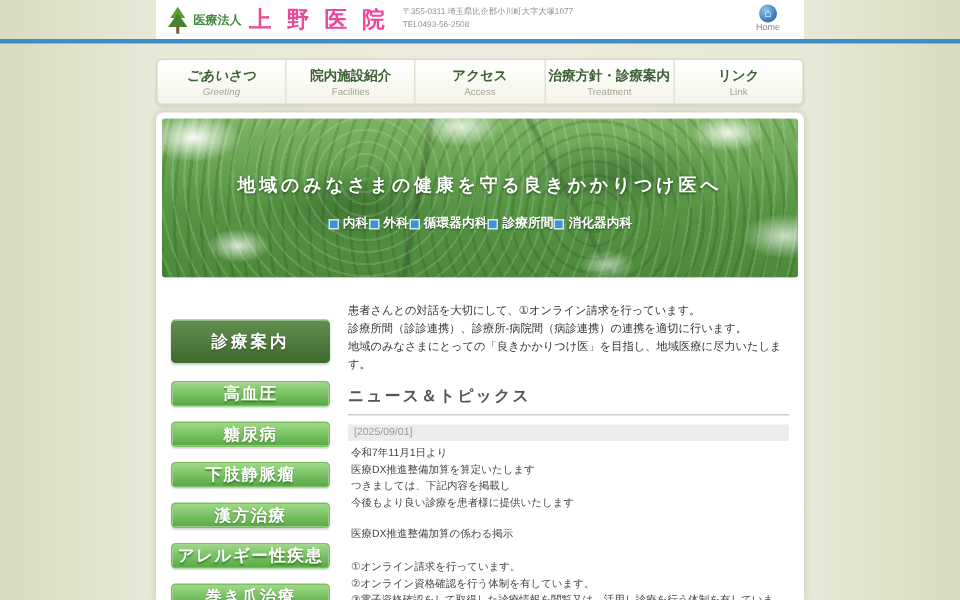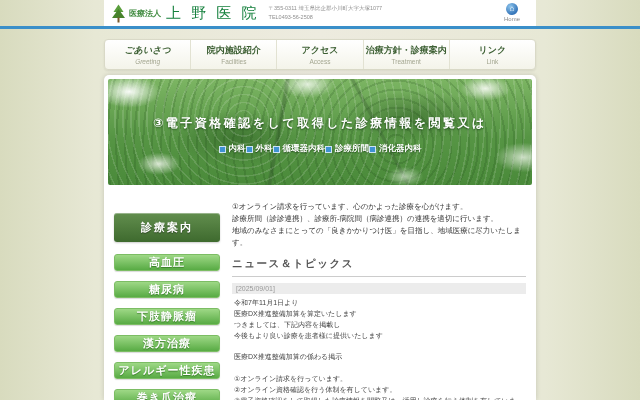--- a/index.html
+++ b/index.html
@@ -10,21 +10,21 @@
     background-image:linear-gradient(90deg,#d8dbbe 0px,#e7e8d5 95px,#edebdf 50%,#e7e8d5 545px,#d8dbbe 640px);
     position:relative;
   }
   .col { width:432px; margin:0 auto; position:relative; }
 
   
   .top-strip .col { background:#fff; height:26px; display:flex; align-items:center; padding:0 8px; }
   .logo { display:flex; align-items:center; cursor:pointer; }
   .tree-icon { margin-right:4px; display:block; }
   .org-type { font-size:8px; color:#3f8a3f; font-weight:bold; margin-right:5px; }
-  .clinic-name { font-size:15px; color:#15803d; font-weight:normal; letter-spacing:3px; white-space:nowrap; }
+  .clinic-name { font-size:15px; color:#ec4899; font-weight:bold; letter-spacing:3px; white-space:nowrap; }
   .addr { margin-left:9px; color:#8f8f8f; font-size:5.5px; line-height:1.6; }
   .home-btn { position:absolute; right:16px; top:3px; display:flex; flex-direction:column; align-items:center; cursor:pointer; }
   .home-circle { width:12px; height:12px; border-radius:50%;
     background:radial-gradient(circle at 35% 30%, #8cc4ec, #2f6fb5 75%);
     color:#fff; font-size:8px; line-height:12px; text-align:center; }
   .home-label { font-size:6px; color:#888; margin-top:1px; }
   .blue-line { height:3px; background:#3a8fc9; }
 
   
   .nav-wrap { margin-top:10px; }
@@ -134,21 +134,21 @@
     <div class="nav-item">
       <span class="nav-label">リンク</span>
       <span class="nav-sub">Link</span>
     </div>
   </nav>
 </div>
 
 <div class="card col">
 
   <div class="hero">
-    <div class="hero-catch">③電子資格確認をして取得した診療情報を閲覧又は</div>
+    <div class="hero-catch">地域のみなさまの健康を守る良きかかりつけ医へ</div>
     <div class="hero-depts">
       <span class="dept">
         <span class="dept-square"></span>
         <span>内科</span>
       </span>
       <span class="dept">
         <span class="dept-square"></span>
         <span>外科</span>
       </span>
       <span class="dept">
@@ -172,21 +172,21 @@
       <div class="side-btn">高血圧</div>
       <div class="side-btn">糖尿病</div>
       <div class="side-btn">下肢静脈瘤</div>
       <div class="side-btn">漢方治療</div>
       <div class="side-btn">アレルギー性疾患</div>
       <div class="side-btn">巻き爪治療</div>
     </div>
 
     <div class="main-col">
       <div class="intro">
-        <div class="intro-line">①オンライン請求を行っています、心のかよった診療を心がけます。</div>
+        <div class="intro-line">患者さんとの対話を大切にして、①オンライン請求を行っています。</div>
         <div class="intro-line">診療所間（診診連携）、診療所-病院間（病診連携）の連携を適切に行います。</div>
         <div class="intro-line">地域のみなさまにとっての「良きかかりつけ医」を目指し、地域医療に尽力いたします。</div>
       </div>
 
       <div class="news-title">ニュース＆トピックス</div>
 
       <div>
         <div class="news-date">[2025/09/01]</div>
         <div class="news-line">令和7年11月1日より</div>
         <div class="news-line">医療DX推進整備加算を算定いたします</div>

